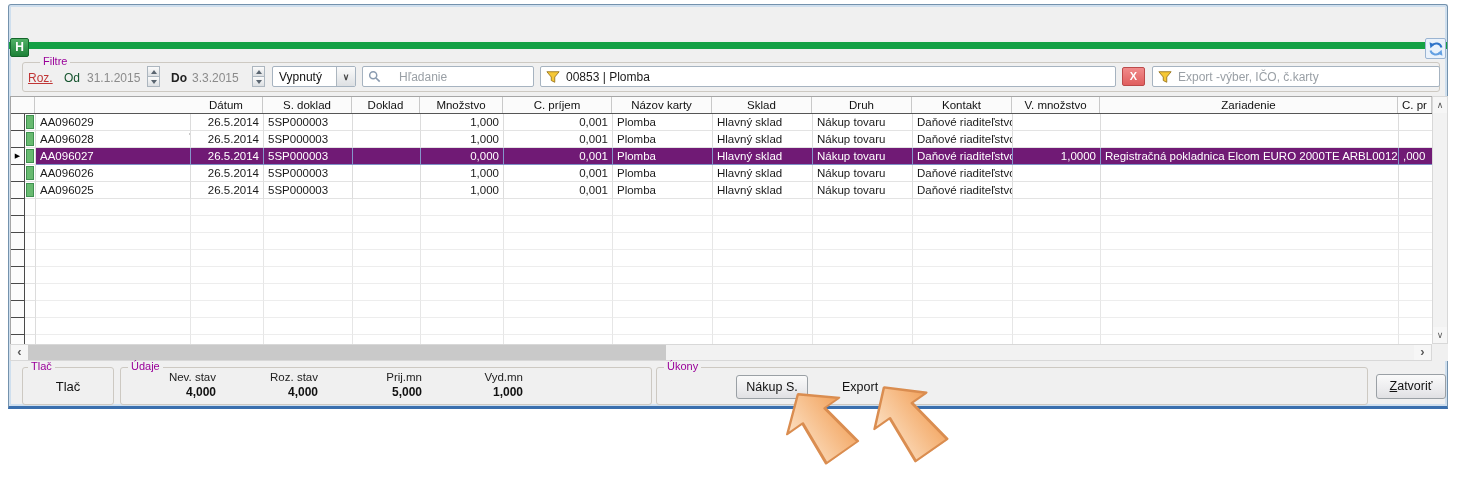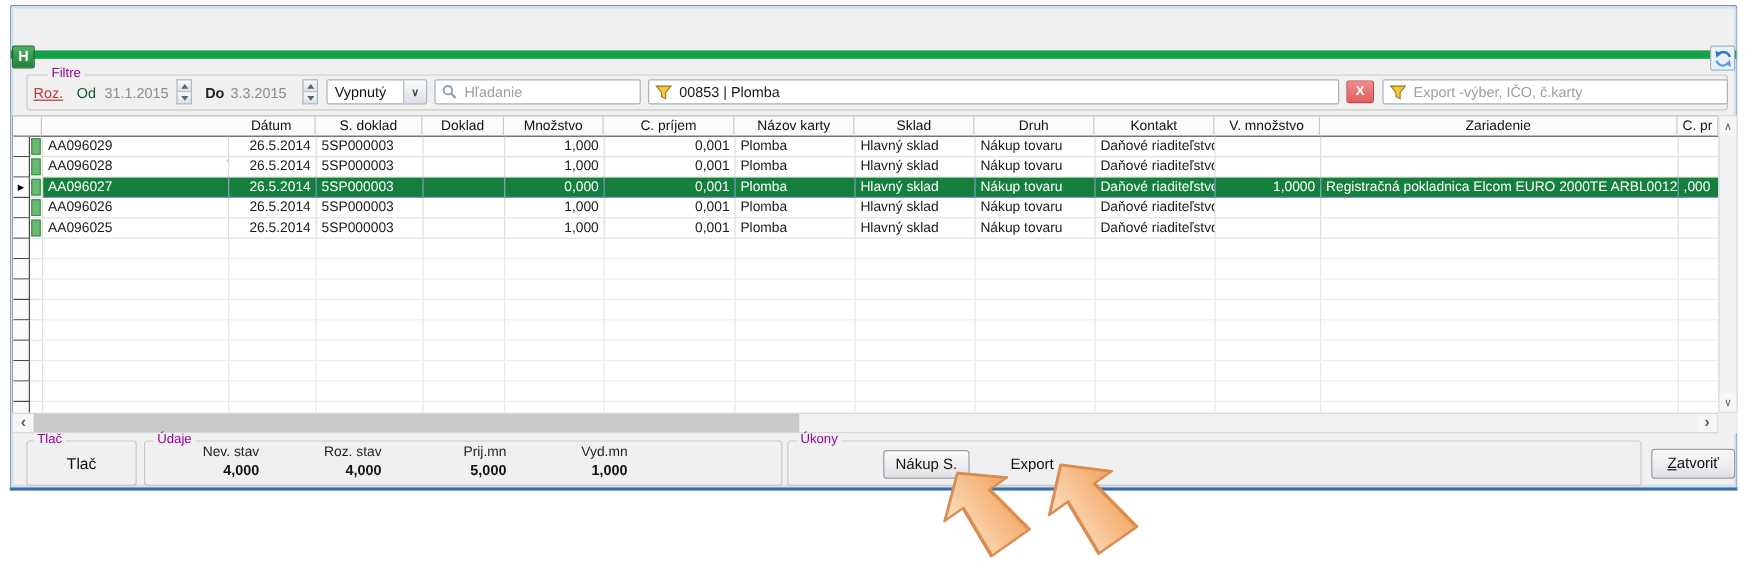--- a/index.html
+++ b/index.html
@@ -76,21 +76,21 @@
     border-radius:2px; display:flex; align-items:center; overflow:hidden;
   }
   #state-combo { left:272px; top:66px; width:84px; }
   #state-combo .combo-text { font-size:12px; padding-left:6px; flex:1; color:#111; }
   .combo-arrow-btn {
     width:19px; height:100%; border-left:1px solid #acb6bf;
     background:linear-gradient(#fbfbfb,#dde0e3);
     display:flex; align-items:center; justify-content:center;
     font-size:9px; font-weight:bold; color:#444;
   }
-  #search-box { left:362px; top:66px; width:172px; }
+  #search-box { left:362px; top:66px; width:172px;gap:12px; }
   #card-filter-box { left:540px; top:66px; width:576px; }
   #contact-filter-box { left:1152px; top:66px; width:288px; }
   .box-icon { margin-left:5px; flex:0 0 auto; display:flex; }
   .box-text { font-size:12px; margin-left:6px; white-space:nowrap; }
   .placeholder { color:#9aa0a6; }
   .value-text { color:#1a1a1a; }
   #clear-btn {
     position:absolute; left:1122px; top:67px; width:23px; height:19px;
     background:linear-gradient(#f08b8b,#e05f5f); border:1px solid #bc4a4a; border-radius:2px;
     color:#fff; font-size:11px; font-weight:bold; text-align:center; line-height:17px;
@@ -117,21 +117,21 @@
     font-size:7px; color:#000;
   }
   .indic { width:11px; flex:0 0 auto; border-right:1px solid #dcdcdc; border-bottom:1px solid #e3e3e3; padding:1px; }
   .sq { width:100%; height:100%; background:#68ba70; border:1px solid #3f9150; }
   .gcell {
     flex:0 0 auto; font-size:11.5px; line-height:15px; padding:1px 4px 0 4px;
     border-right:1px solid #dcdcdc; border-bottom:1px solid #e3e3e3;
     white-space:nowrap; overflow:hidden; color:#1a1a1a;
   }
   .grow.selected .gcell {
-    background:#15803d; color:#fff;
+    background:#701a75; color:#fff;
     border-right-color:#8596ca; border-bottom-color:#7e90c6;
   }
   .grow.empty .gcell { border-right-color:#e6e6e6; border-bottom-color:#ededed; }
   
   #vscroll {
     position:absolute; left:1432px; top:96px; width:16px; height:248px;
     background:#f2f2f2; border:1px solid #d8d8d8;
   }
   .vbtn {
     position:absolute; left:0; width:14px; height:16px; background:#f6f6f6;

